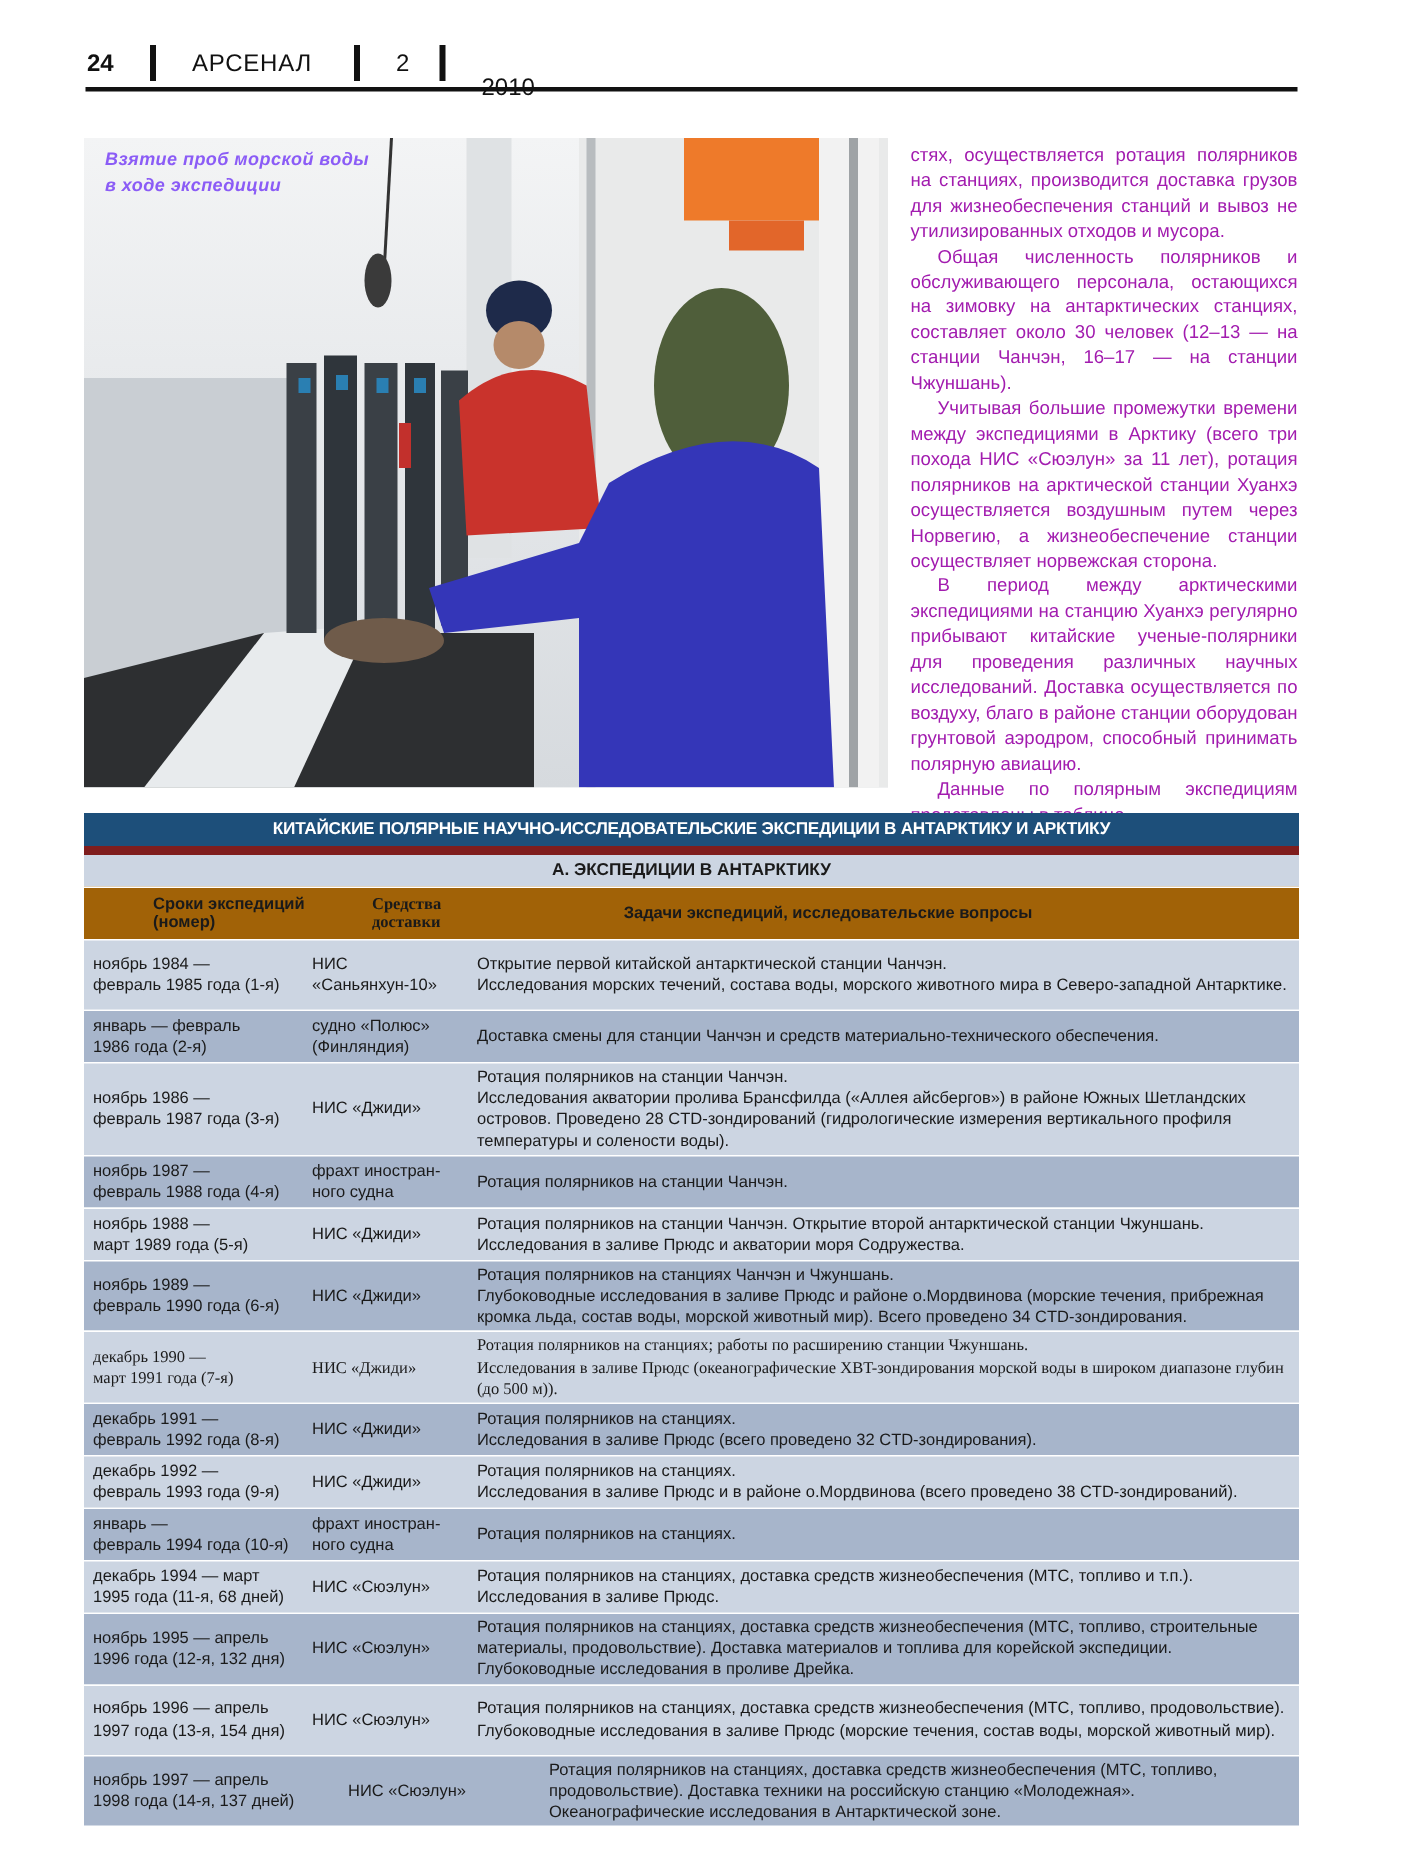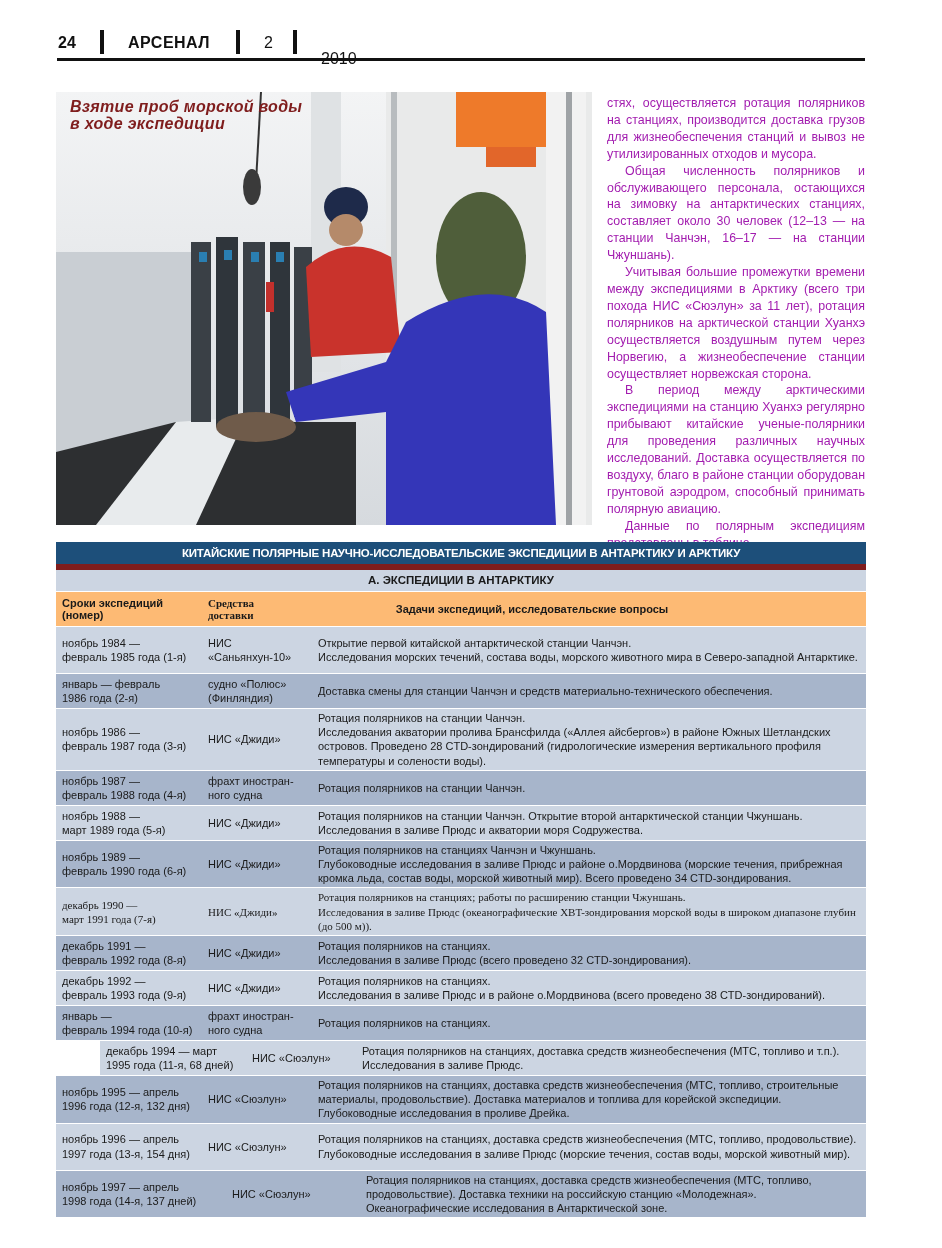--- a/index.html
+++ b/index.html
@@ -3,46 +3,46 @@
 <meta charset="utf-8">
 <style>
   html, body { margin: 0; padding: 0; background: #ffffff; }
   body { width: 942px; height: 1248px; position: relative; overflow: hidden;
          font-family: "Liberation Sans", sans-serif; color: #1a1a1a; }
 
   
   .masthead { position: absolute; left: 57px; top: 28px; width: 808px; height: 32px; }
   .masthead .cell { position: absolute; top: 6px; font-size: 16px; color: #111; }
   .masthead .page-num { left: 1px; font-weight: bold; }
-  .masthead .mag { left: 71px; font-weight: bold; letter-spacing: 0.5px; }
+  .masthead .mag { left: 71px; font-weight: normal; letter-spacing: 0.5px; }
   .masthead .issue { left: 207px; }
   .masthead .year { left: 264px; margin-top: 16px; }
   .masthead .bar { position: absolute; top: 2px; width: 4px; height: 24px; background: #111; }
   .masthead .b1 { left: 43px; } .masthead .b2 { left: 179px; } .masthead .b3 { left: 236px; }
   .masthead .rule { position: absolute; left: 0; top: 30px; width: 808px; height: 3px; background: #111; }
 
   
   .photo { position: absolute; left: 56px; top: 92px; width: 536px; height: 433px; overflow: hidden; background: #e7eaec; }
   .photo svg { position: absolute; left: 0; top: 0; }
-  .photo-caption { position: absolute; left: 14px; top: 6px; font-size: 16px; line-height: 17px;
-                   font-weight: bold; font-style: italic; color: #7f1d1d; letter-spacing: 0.3px; }
+  .photo-caption { position: absolute; left: 14px; top: 6px; font-size: 12px; line-height: 17px;
+                   font-weight: bold; font-style: italic; color: #8b5cf6; letter-spacing: 0.3px; }
 
   
   .article { position: absolute; left: 607px; top: 95px; width: 258px; font-size: 12.4px; line-height: 16.9px;
              font-family: "Liberation Sans", sans-serif; color: #a21caf; }
   .article p { margin: 0; text-align: justify; }
   .article p.indent { text-indent: 18px; }
 
   
   .tbl { position: absolute; left: 56px; top: 542px; width: 810px; }
   .tbl-title { background: #1d4f7a; color: #fff; font-weight: bold; font-size: 11.5px; text-align: center;
                height: 22px; line-height: 22px; letter-spacing: -0.2px; }
   .tbl-sub { background: #ccd5e2; color: #1a1a1a; font-weight: bold; font-size: 11.5px; text-align: center;
              height: 21px; line-height: 21px; border-top: 6px solid #7f1d1d; }
-  .tbl-head { display: flex; background: #fdba74; height: 34px; border-top: 1px solid #fff; font-weight: bold; font-size: 11px; color: #1a1a1a; }
+  .tbl-head { display: flex; background: #a16207; height: 34px; border-top: 1px solid #fff; font-weight: bold; font-size: 11px; color: #1a1a1a; padding-left: 40px; }
   .tbl-head div { display: flex; align-items: center; }
   .c1 { width: 150px; padding-left: 6px; box-sizing: border-box; }
   .c2 { width: 106px; padding-left: 2px; box-sizing: border-box; }
   .c3 { flex: 1; padding-left: 6px; padding-right: 6px; box-sizing: border-box; }
   .tbl-head .c3 { justify-content: center; padding-right: 120px; }
   .row { display: flex; border-top: 1px solid #ffffff; font-size: 11px; line-height: 14.2px; color: #1a1a1a; }
   .row > div { display: flex; align-items: center; white-space: pre-line; }
   .row.light { background: #ccd5e2; }
   .row.dark { background: #a7b5cb; }
   .row .c3 { padding-top: 2px; padding-bottom: 2px; }
@@ -193,21 +193,21 @@
         <div class="c3">Ротация полярников на станциях.
 Исследования в заливе Прюдс и в районе о.Мордвинова (всего проведено 38 CTD-зондирований).</div>
       </div>
       <div class="row dark" style="min-height: 34px;">
         <div class="c1">январь —
 февраль 1994 года (10-я)</div>
         <div class="c2">фрахт иностран-
 ного судна</div>
         <div class="c3">Ротация полярников на станциях.</div>
       </div>
-      <div class="row light" style="min-height: 34px; margin-left: 44px;">
+      <div class="row light" style="min-height: 34px;">
         <div class="c1">декабрь 1994 — март
 1995 года (11-я, 68 дней)</div>
         <div class="c2">НИС «Сюэлун»</div>
         <div class="c3">Ротация полярников на станциях, доставка средств жизнеобеспечения (МТС, топливо и т.п.).
 Исследования в заливе Прюдс.</div>
       </div>
       <div class="row dark" style="min-height: 46px;">
         <div class="c1">ноябрь 1995 — апрель
 1996 года (12-я, 132 дня)</div>
         <div class="c2">НИС «Сюэлун»</div>

